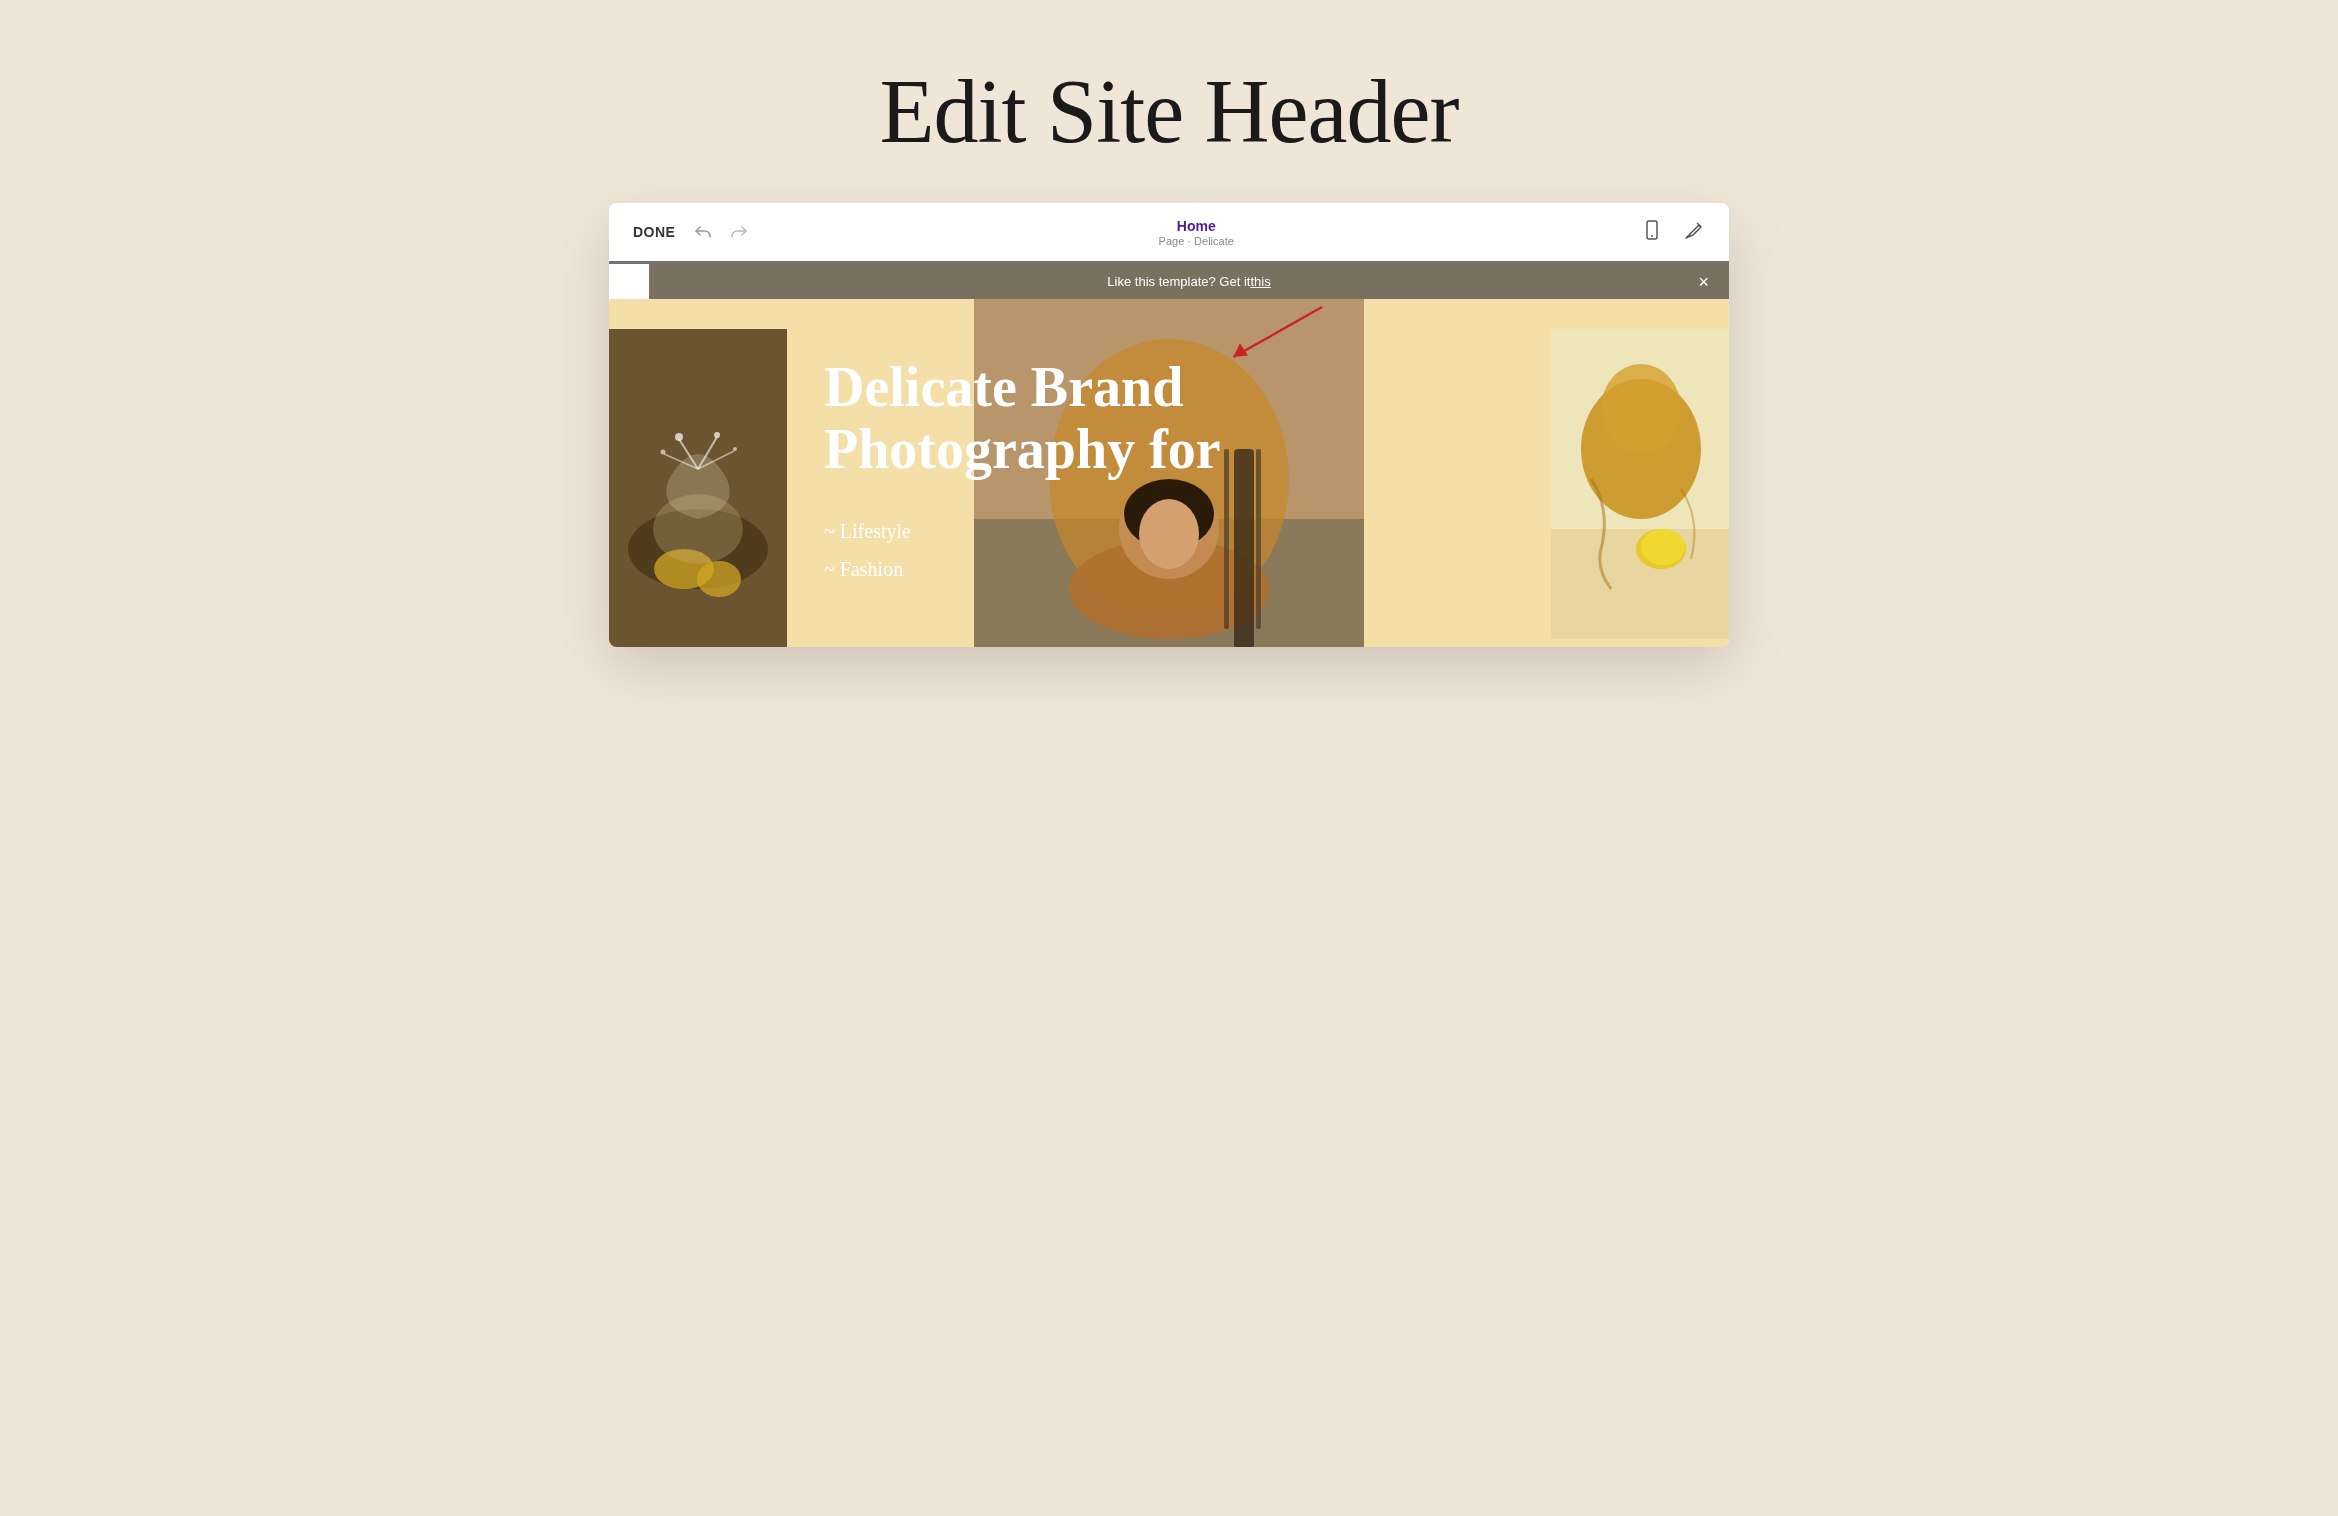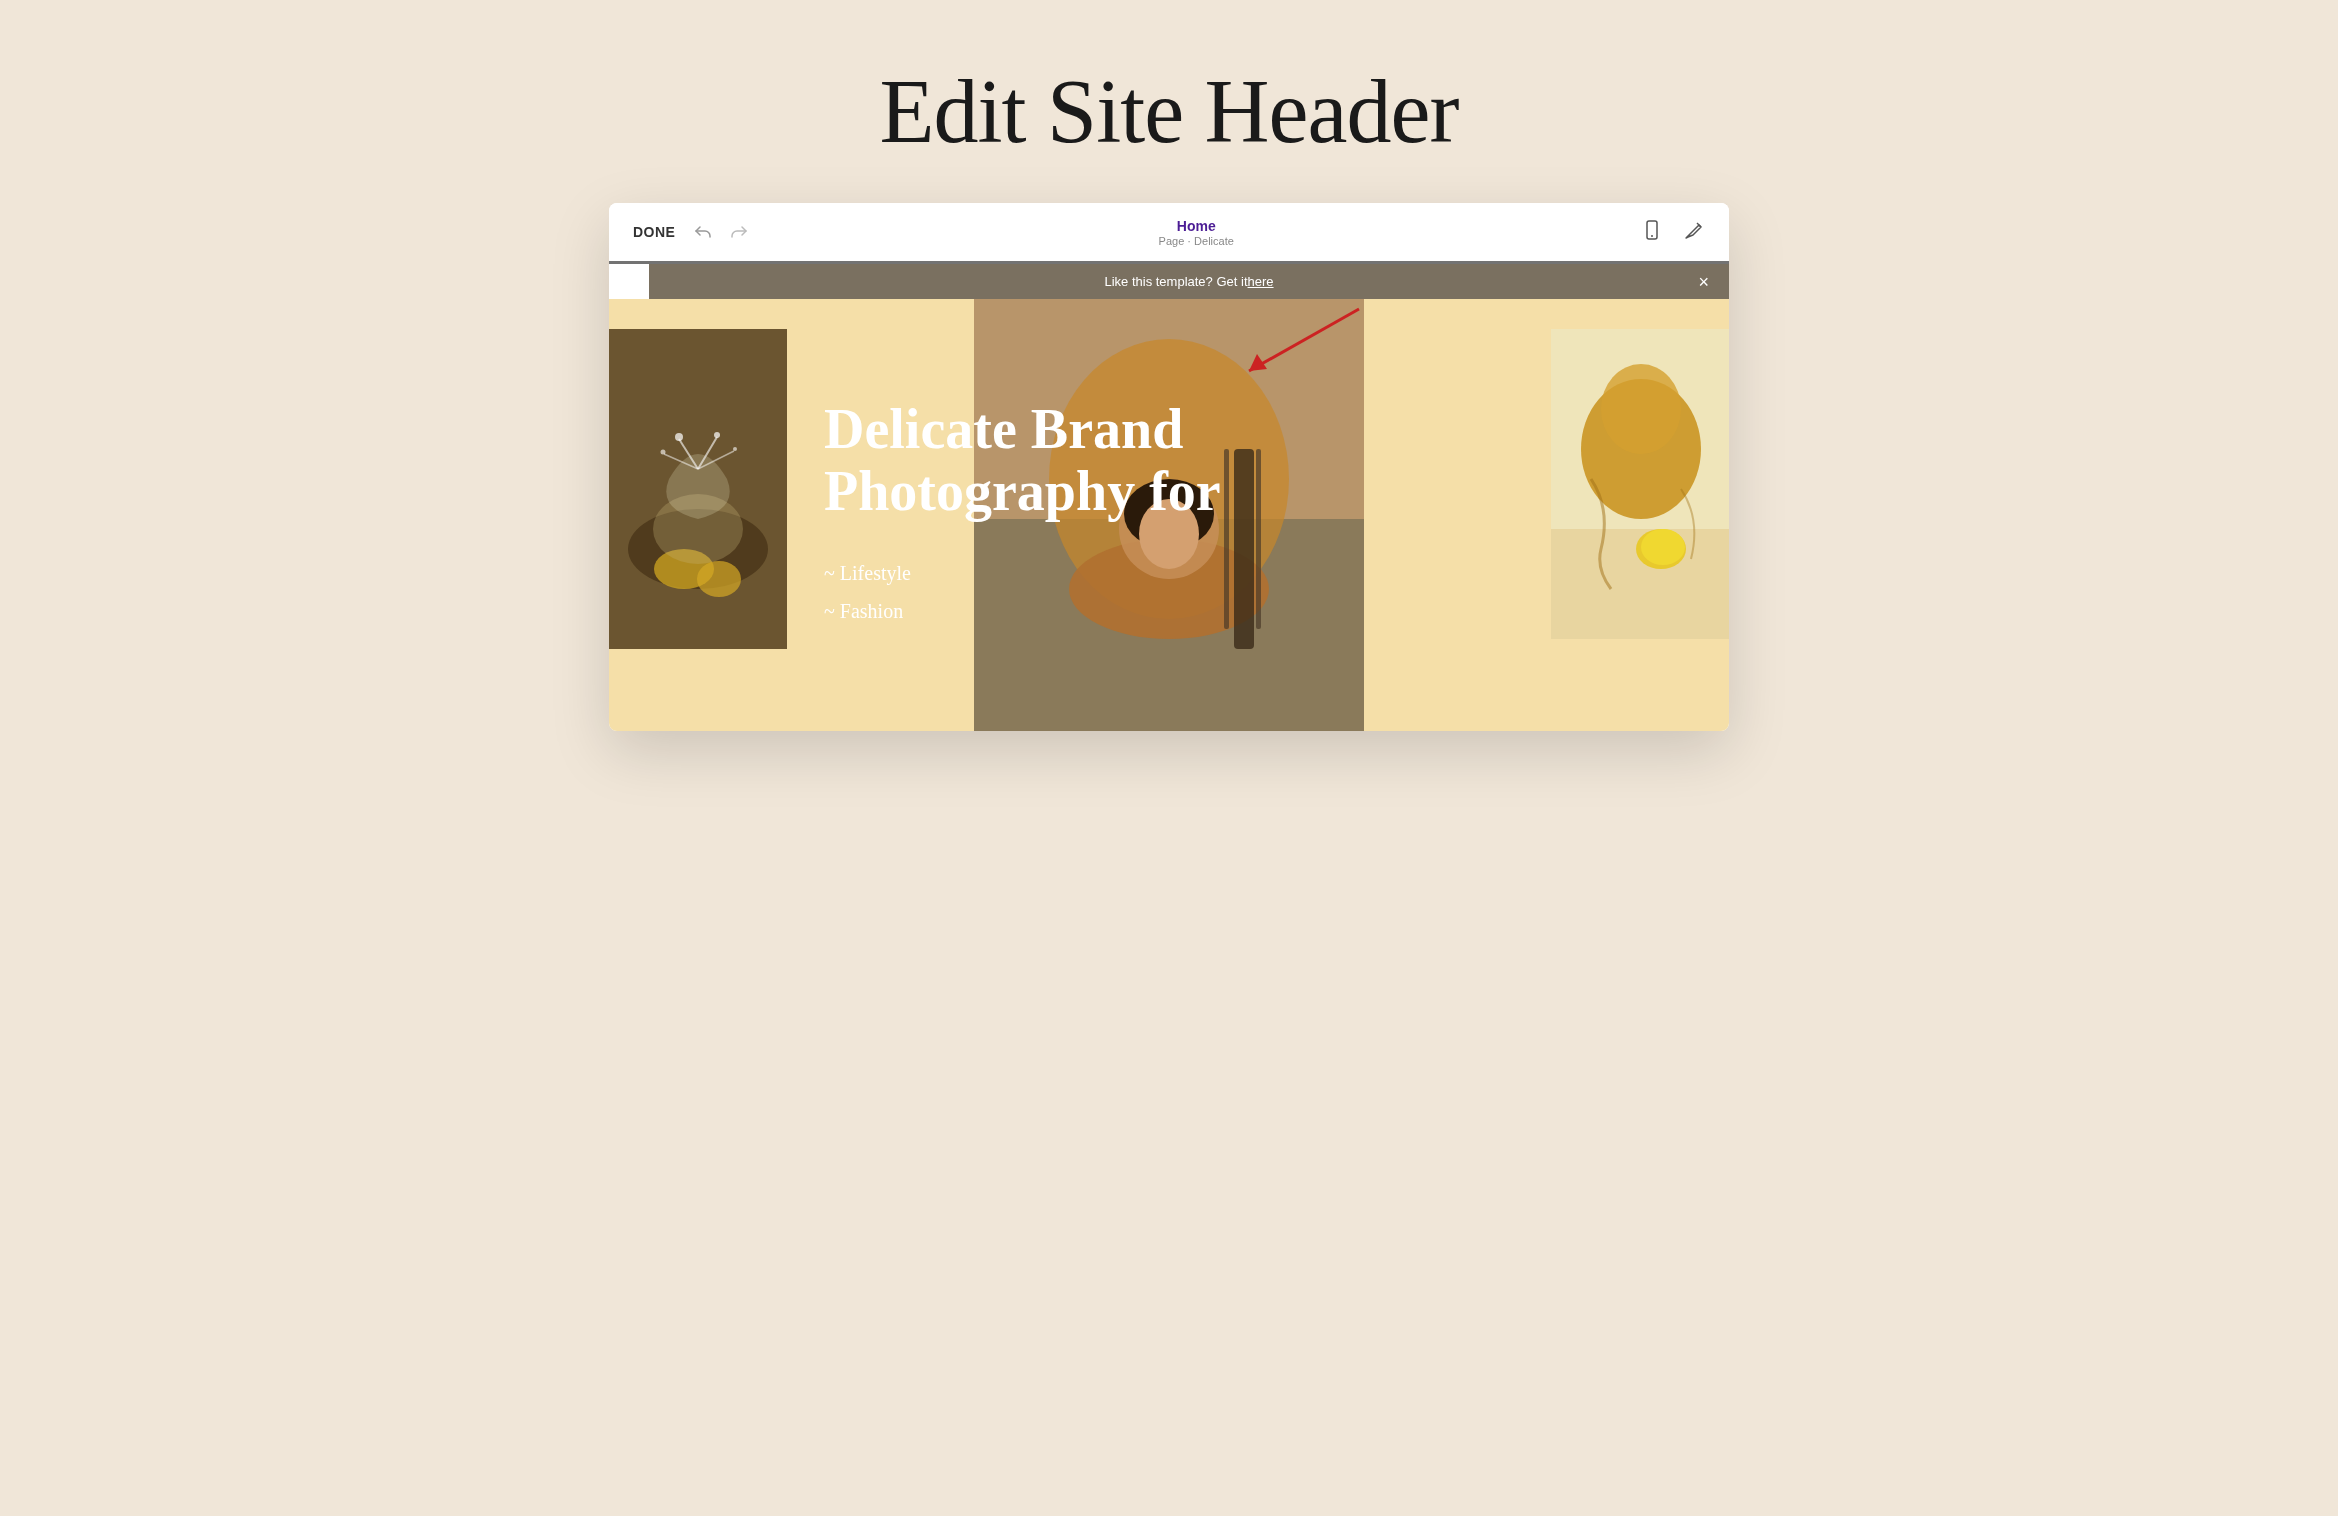--- a/index.html
+++ b/index.html
@@ -198,21 +198,21 @@
       font-family: sans-serif;
       letter-spacing: 1px;
       text-transform: uppercase;
       cursor: pointer;
       font-weight: 500;
     }
 
     
     .hero-section {
       background: #f5dfa8;
-      height: 432px;
+      height: 348px;
       position: relative;
       overflow: hidden;
       display: flex;
       align-items: center;
     }
 
     
     .hero-photo-left {
       position: absolute;
       left: 0;
@@ -340,21 +340,21 @@
         <svg width="22" height="22" viewBox="0 0 22 22" fill="none">
           <path d="M3 19L8 14L16 6L18 8L10 16L5 18L3 19Z" stroke="#555" stroke-width="1.5" stroke-linejoin="round"></path>
           <path d="M14 4L18 8" stroke="#555" stroke-width="1.5"></path>
         </svg>
       </span>
     </div>
   </div>
 
   <div class="template-banner">
     <span>Like this template? Get it </span>
-    <a href="#">here</a>
+    <a href="#">this</a>
     <span class="banner-close">×</span>
   </div>
 
 
   <div class="hero-section">
 
     <div class="hero-photo-left">
       <div class="photo-placeholder photo-left-bg">
         
         <svg width="178" height="320" viewBox="0 0 178 320" xmlns="http://www.w3.org/2000/svg">

